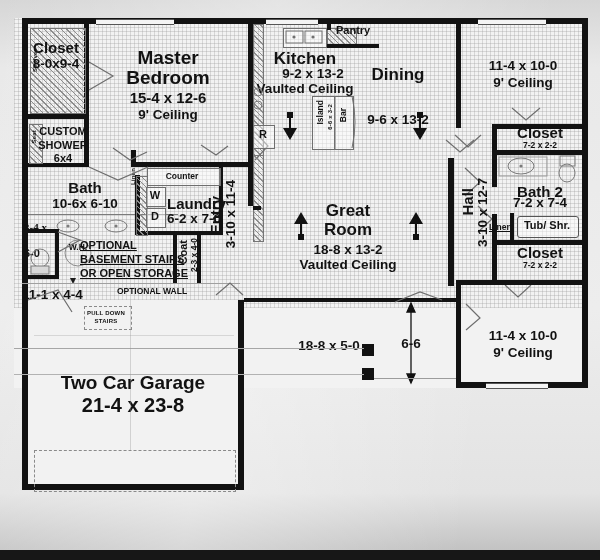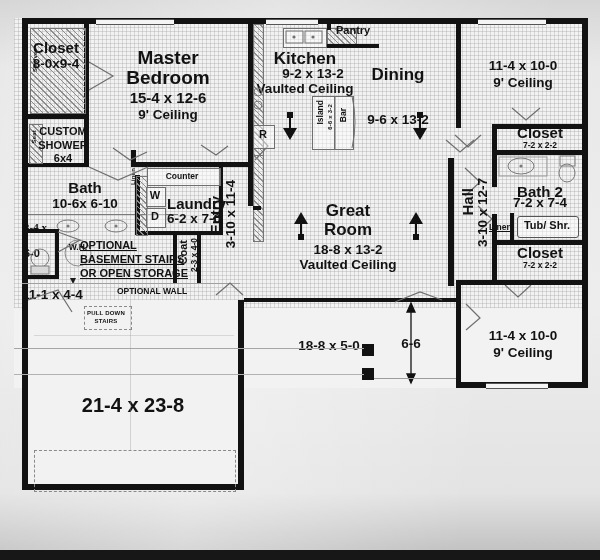--- a/index.html
+++ b/index.html
@@ -289,20 +289,21 @@
       <polygon points="411,383 407,374 415,374"></polygon>
     </g>
   </svg>
 
   <div class="w" style="left:362px;top:344px;width:12px;height:12px;"></div>
   <div class="w" style="left:362px;top:368px;width:12px;height:12px;"></div>
   <div class="thin" style="left:14px;top:348px;width:350px;height:1px;background:#a6a6a6;"></div>
   <div class="thin" style="left:14px;top:374px;width:350px;height:1px;background:#b2b2b2;"></div>
   <div class="thin" style="left:374px;top:378px;width:82px;height:1px;background:#9c9c9c;"></div>
 
+  <div class="lbl ctr t-big" style="left:133px;top:373px;font-size:19px;">Two Car Garage</div>
   <div class="lbl ctr t-dim" style="left:133px;top:395px;font-size:20px;">21-4 x 23-8</div>
   <div class="lbl ctr t-xxs" style="left:106px;top:310px;">PULL DOWN</div>
   <div class="lbl ctr t-xxs" style="left:106px;top:318px;">STAIRS</div>
   <div class="dash" style="left:84px;top:306px;width:46px;height:22px;"></div>
   <div class="dash" style="left:34px;top:450px;width:200px;height:40px;"></div>
 
   <div class="thin" style="left:130px;top:300px;width:1px;height:150px;background:rgba(150,150,150,.35);"></div>
   <div class="thin" style="left:34px;top:335px;width:200px;height:1px;background:rgba(150,150,150,.30);"></div>
 
   <div class="lbl ctr t-big" style="left:168px;top:48px;font-size:19px;">Master</div>

